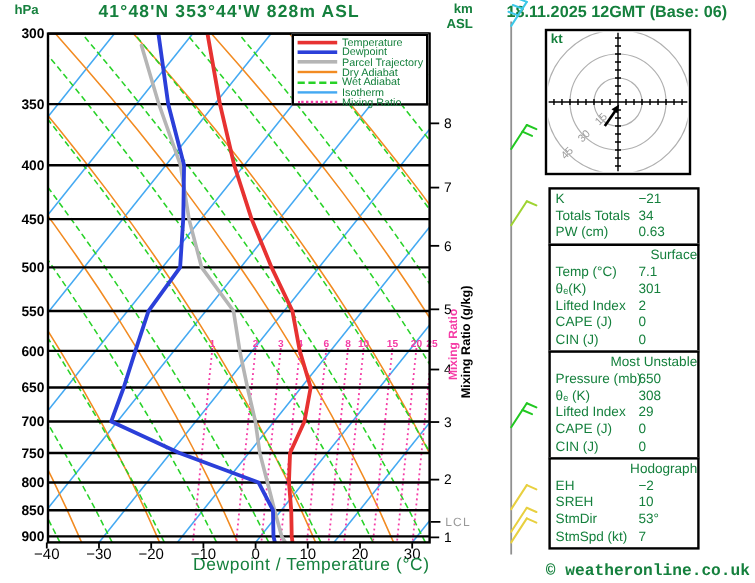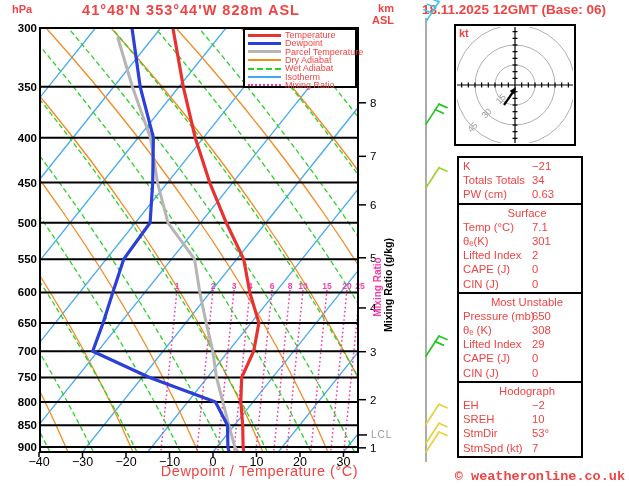--- a/index.html
+++ b/index.html
@@ -1,34 +1,34 @@
 <!DOCTYPE html>
 <html><head>
 <meta charset="utf-8">
 <style>
   html,body{margin:0;padding:0;background:#fff;}
   #stage{position:relative;width:629px;height:486px;background:#fff;overflow:hidden;
-         font-family:"Liberation Sans",sans-serif;color:#ef4444;}
+         font-family:"Liberation Sans",sans-serif;color:#15803d;}
   .abs{position:absolute;}
   #title{left:40px;top:2px;width:302px;text-align:center;font-size:14.5px;font-weight:bold;letter-spacing:1px;}
   #datetime{left:400px;top:2px;width:228px;text-align:center;font-size:13.5px;font-weight:bold;}
   #hpa-label{left:12px;top:3px;font-size:11px;font-weight:600;}
   #alt-axis-label{left:358px;top:3px;width:36px;text-align:right;font-size:11px;font-weight:600;line-height:11.5px;}
   #xlabel{left:40px;top:463px;width:318px;text-align:right;font-size:14.5px;letter-spacing:0.5px;}
   #watermark{right:4px;top:469px;font-size:13.5px;font-weight:bold;font-family:Liberation Mono, monospace;}
   #kt-label{left:459px;top:27px;font-size:11px;font-weight:bold;}
   #legend{left:243px;top:28px;width:114px;height:60px;box-sizing:border-box;border:2px solid #000;
           background:#fff;padding:1px 0 0 3px;z-index:5;}
   .lg-row{display:flex;align-items:center;height:8.35px;}
   .lg-line{width:33px;margin-right:4px;flex:none;}
   .lg-label{font-size:9px;line-height:8.3px;white-space:nowrap;}
   #index-panel{left:457px;top:156px;width:126px;z-index:5;}
   .idx-section{box-sizing:border-box;border:2px solid #000;background:#fff;margin-top:-2px;padding:1px 0;}
   .idx-section:first-child{margin-top:0;}
-  .idx-header{font-size:11.3px;height:14.2px;line-height:14.2px;text-align:center;padding-left:14px;}
+  .idx-header{font-size:11.3px;height:14.2px;line-height:14.2px;text-align:right;padding-left:14px;}
   .idx-row{position:relative;height:14.2px;line-height:14.2px;font-size:11.3px;padding-left:4px;}
   .idx-val{position:absolute;left:73px;top:0;}
   svg text{font-family:"Liberation Sans",sans-serif;}
 </style>
 </head>
 <body>
 
 <div id="stage">
   <div class="abs" id="hpa-label">hPa</div>
   <div class="abs" id="title">41°48'N 353°44'W 828m ASL</div>
@@ -283,21 +283,21 @@
       <div class="lg-row">
         <span class="lg-line" style="border-top: 3px solid rgb(231, 50, 49);"></span>
         <span class="lg-label">Temperature</span>
       </div>
       <div class="lg-row">
         <span class="lg-line" style="border-top: 3px solid rgb(43, 63, 217);"></span>
         <span class="lg-label">Dewpoint</span>
       </div>
       <div class="lg-row">
         <span class="lg-line" style="border-top: 3px solid rgb(181, 181, 181);"></span>
-        <span class="lg-label">Parcel Temperature</span>
+        <span class="lg-label">Parcel Trajectory</span>
       </div>
       <div class="lg-row">
         <span class="lg-line" style="border-top: 2px solid rgb(242, 139, 34);"></span>
         <span class="lg-label">Dry Adiabat</span>
       </div>
       <div class="lg-row">
         <span class="lg-line" style="border-top: 2px dashed rgb(40, 210, 40);"></span>
         <span class="lg-label">Wet Adiabat</span>
       </div>
       <div class="lg-row">

